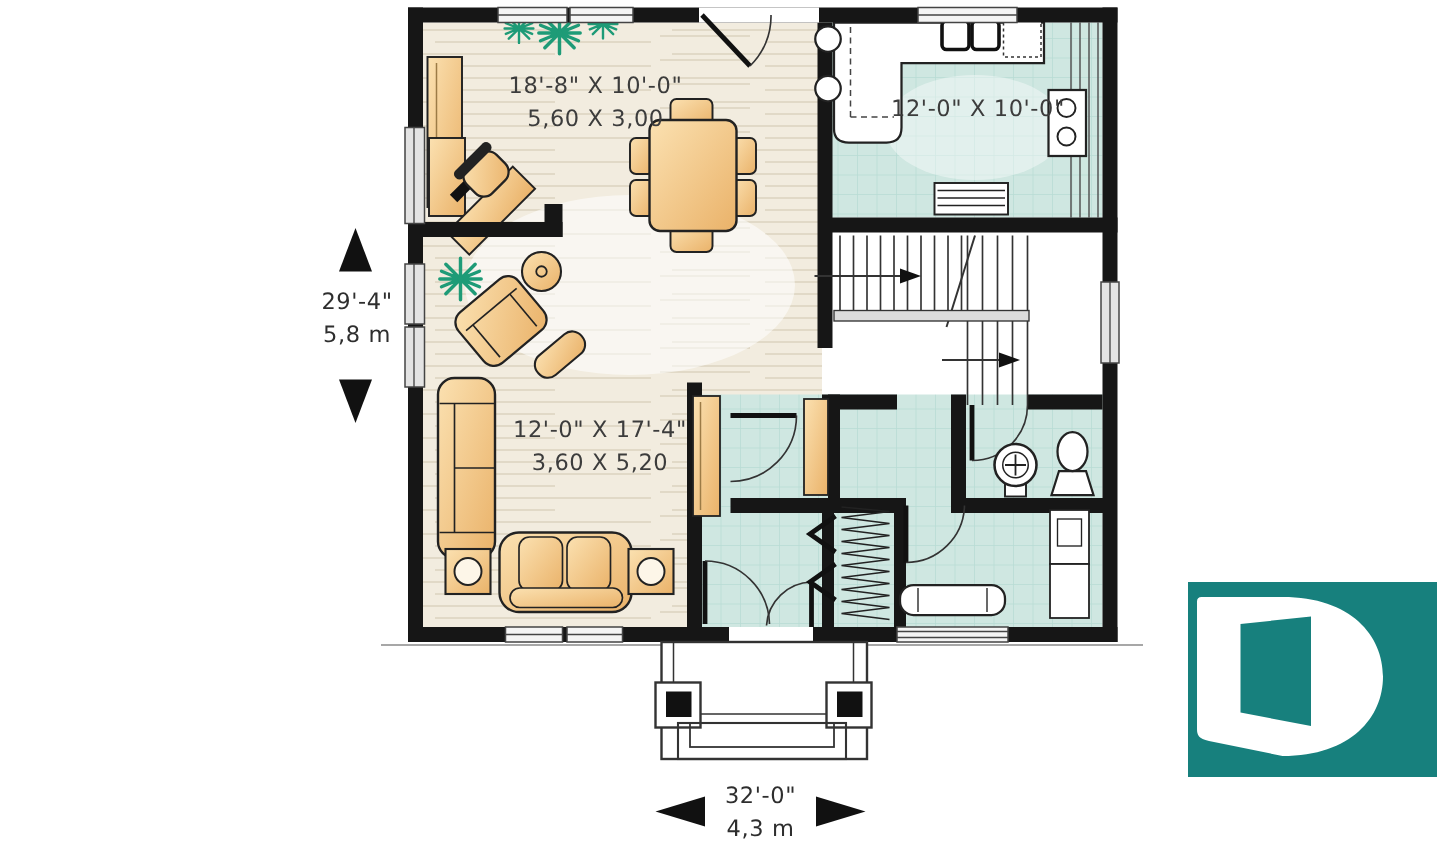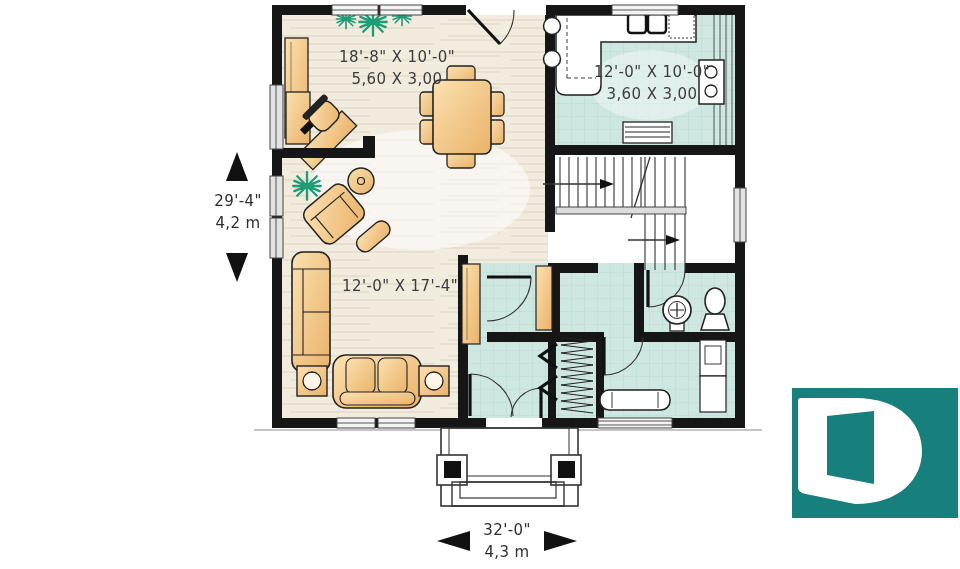--- a/index.html
+++ b/index.html
@@ -299,27 +299,27 @@
     <path d="M801 398 L855 398 C901 398 922 424 922 451 C922 478 901 504 855 504 L806 494 C799 492.5 798 490 798 486 L798 401 C798 399 799 398 801 398 Z M827 416 L874 411 L874 484 L827 475 Z" fill="#ffffff" fill-rule="evenodd"></path>
   </g>
 </svg>
 
 <div class="lbl" style="left:397px;top:46px;">
   <div>18'-8" X 10'-0"</div>
   <div>5,60 X 3,00</div>
 </div>
 <div class="lbl" style="left:652px;top:61px;">
   <div>12'-0" X 10'-0"</div>
-  <div>3,60 X 3,00</div>
 </div>
 <div class="lbl" style="left:400px;top:275px;">
   <div>12'-0" X 17'-4"</div>
+  <div>3,60 X 5,20</div>
 </div>
 <div class="lbl dim" style="left:238px;top:190px;">
   <div>29'-4"</div>
-  <div>4,2 m</div>
+  <div>5,8 m</div>
 </div>
 <div class="lbl dim" style="left:507px;top:519px;">
   <div>32'-0"</div>
   <div>4,3 m</div>
 </div>
 
 </div>
 
 </body></html>

